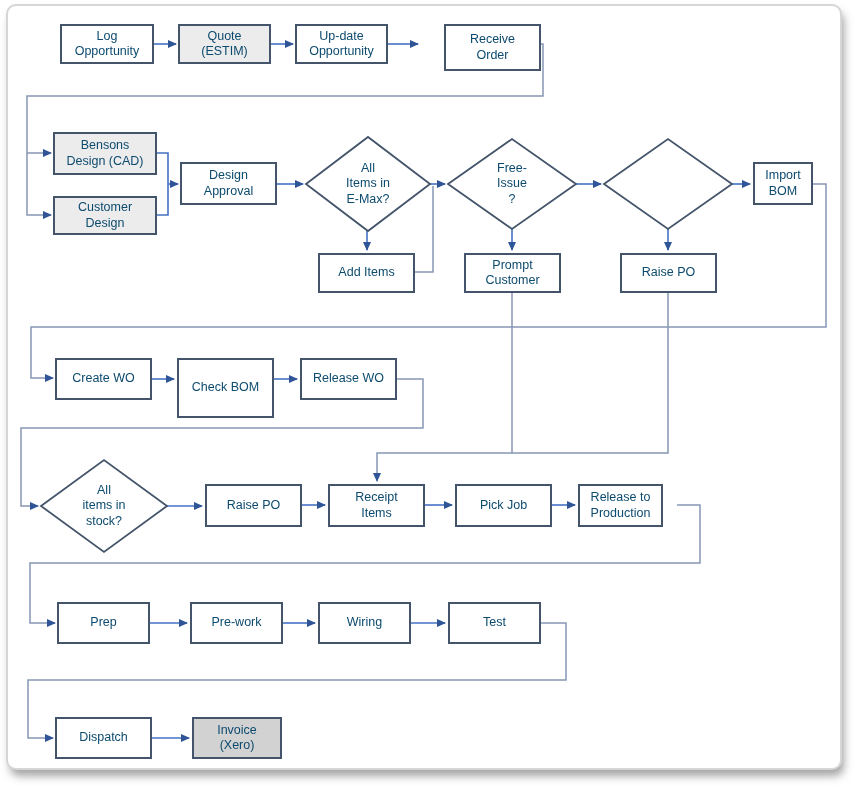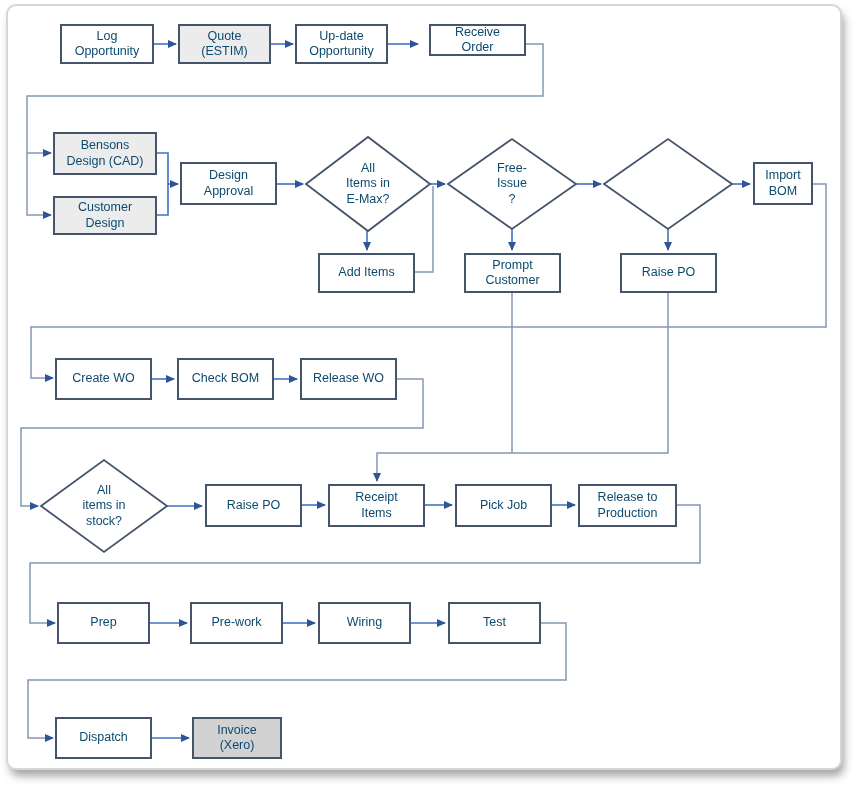--- a/index.html
+++ b/index.html
@@ -115,21 +115,21 @@
 Opportunity</span>
     </div>
   <div class="node g1" style="left:178px;top:24px;width:93px;height:40px">
       <span class="lbl">Quote
 (ESTIM)</span>
     </div>
   <div class="node" style="left:295px;top:24px;width:93px;height:40px">
       <span class="lbl">Up-date
 Opportunity</span>
     </div>
-  <div class="node" style="left:429px;top:24px;width:97px;height:32px">
+  <div class="node" style="left:444px;top:24px;width:97px;height:47px">
       <span class="lbl">Receive
 Order</span>
     </div>
 
   <div class="node g1" style="left:53px;top:132px;width:104px;height:43px">
       <span class="lbl">Bensons
 Design (CAD)</span>
     </div>
   <div class="node g1" style="left:53px;top:196px;width:104px;height:39px">
       <span class="lbl">Customer
@@ -161,21 +161,21 @@
       <span class="lbl">Prompt
 Customer</span>
     </div>
   <div class="node" style="left:620px;top:253px;width:97px;height:40px">
       <span class="lbl">Raise PO</span>
     </div>
 
   <div class="node" style="left:55px;top:358px;width:97px;height:42px">
       <span class="lbl">Create WO</span>
     </div>
-  <div class="node" style="left:177px;top:358px;width:97px;height:42px">
+  <div class="node" style="left:177px;top:358px;width:97px;height:60px">
       <span class="lbl">Check BOM</span>
     </div>
   <div class="node" style="left:300px;top:358px;width:97px;height:42px">
       <span class="lbl">Release WO</span>
     </div>
 
   <div class="dlabel" style="left:44px;top:469px">
       <span class="dlbl">All
 items in
 stock?</span>
@@ -183,21 +183,21 @@
   <div class="node" style="left:205px;top:484px;width:97px;height:43px">
       <span class="lbl">Raise PO</span>
     </div>
   <div class="node" style="left:455px;top:484px;width:97px;height:43px">
       <span class="lbl">Pick Job</span>
     </div>
   <div class="node" style="left:328px;top:484px;width:97px;height:43px">
       <span class="lbl">Receipt
 Items</span>
     </div>
-  <div class="node" style="left:578px;top:484px;width:99px;height:43px">
+  <div class="node" style="left:578px;top:484px;width:85px;height:43px">
       <span class="lbl">Release to
 Production</span>
     </div>
 
   <div class="node" style="left:190px;top:602px;width:93px;height:42px">
       <span class="lbl">Pre-work</span>
     </div>
   <div class="node" style="left:57px;top:602px;width:93px;height:42px">
       <span class="lbl">Prep</span>
     </div>

